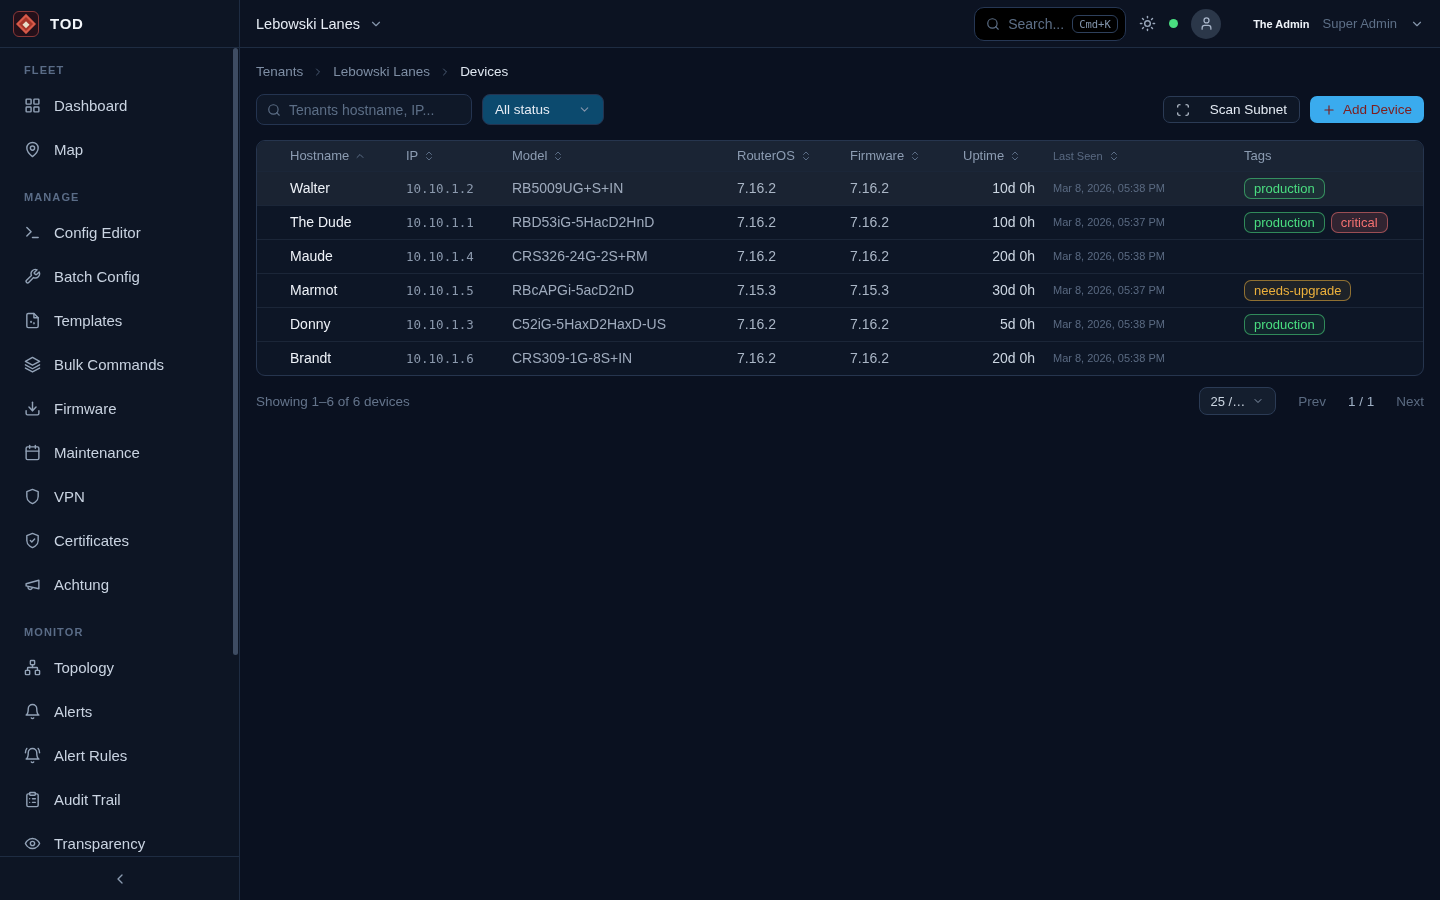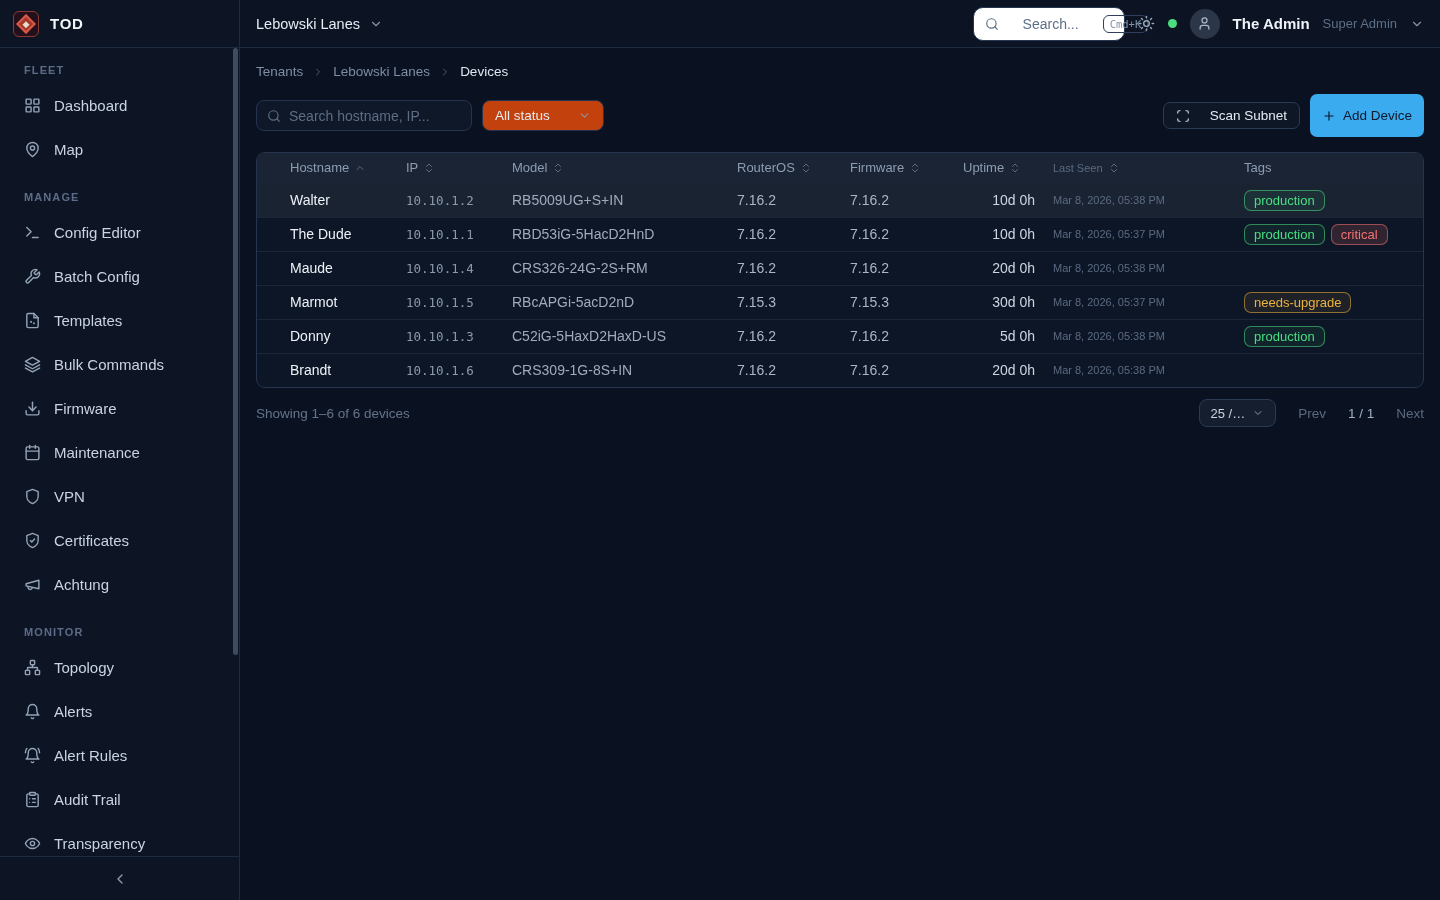--- a/index.html
+++ b/index.html
@@ -37,51 +37,51 @@
     display:flex; align-items:center; justify-content:center; color:#8b9bb1; cursor:pointer; }
 
   
   .main { flex:1; min-width:0; display:flex; flex-direction:column; height:900px; background:#0a1120; }
   .topbar { height:48px; min-height:48px; display:flex; align-items:center; justify-content:space-between;
     padding:0 16px; border-bottom:1px solid #1e2c42; background:#0c1322; }
   .tenant-switcher { display:flex; align-items:center; gap:9px; color:#e6ecf4; font-size:14.5px;
     font-weight:500; cursor:pointer; }
   .chev { color:#8595ab; }
   .topbar-right { display:flex; align-items:center; gap:13px; }
-  .global-search { width:152px; height:34px; border:1px solid #263754; background:#ffffff;
-    border-radius:10px; display:flex; align-items:center; gap:24px; padding:0 8px 0 11px;
+  .global-search { width:152px; height:34px; border:1px solid #263754; background:#000000;
+    border-radius:10px; display:flex; align-items:center; gap:8px; padding:0 8px 0 11px;
     color:#5d6f87; font-size:14px; cursor:text; }
   .kbd { margin-left:auto; border:1px solid #2e405c; border-radius:6px; padding:2px 6px;
     font-size:10.5px; color:#8294ab; font-family:"DejaVu Sans Mono", monospace; white-space:nowrap; }
   .theme-btn { color:#9aa8bc; cursor:pointer; }
   .status-dot { width:9px; height:9px; border-radius:50%; background:#4ade80; }
   .avatar { width:30px; height:30px; border-radius:50%; background:#2b3749; display:flex;
     align-items:center; justify-content:center; color:#a9b6ca; }
-  .user-name { font-size:15px; font-weight:600; color:#eef3f9; }
+  .user-name { font-size:11px; font-weight:600; color:#eef3f9;margin-left:19px; }
   .user-role { font-size:13px; color:#5d6f87; }
 
   .content { flex:1; padding:16px; }
   .breadcrumb { display:flex; align-items:center; gap:9px; font-size:13.5px; color:#7e8ea4; }
   .breadcrumb .crumb { cursor:pointer; }
   .breadcrumb .sep { color:#4b5c74; }
   .breadcrumb .current { color:#dfe7f0; }
 
   .filter-row { display:flex; align-items:center; gap:10px; margin-top:15px; }
   .search-input { width:216px; height:31px; border:1px solid #243450; background:#0f1828;
     border-radius:8px; display:flex; align-items:center; gap:8px; padding:0 10px;
     color:#5c6e86; font-size:14px; cursor:text; }
-  .status-select { height:31px; border:1px solid #243450; background:#c2410c; border-radius:8px;
+  .status-select { height:31px; border:1px solid #243450; background:#0c4a6e; border-radius:8px;
     display:flex; align-items:center; gap:28px; padding:0 12px; color:#e6ecf4; font-size:13.5px; cursor:pointer; }
   .spacer { flex:1; }
   .btn-outline { height:27px; border:1px solid #2b3b55; background:rgba(16,25,42,.7); border-radius:7px;
     display:flex; align-items:center; gap:20px; padding:0 12px; color:#e3eaf3; font-size:13.5px;
     font-weight:500; cursor:pointer; }
   .btn-outline .ic { color:#cbd5e1; }
-  .btn-primary { height:43px; background:#3aabee; border:none; border-radius:7px; display:flex;
-    align-items:center; gap:7px; padding:0 12px; color:#0f172a; font-size:13.5px; font-weight:500; cursor:pointer; }
+  .btn-primary { height:27px; background:#3aabee; border:none; border-radius:7px; display:flex;
+    align-items:center; gap:7px; padding:0 12px; color:#7f1d1d; font-size:13.5px; font-weight:500; cursor:pointer; }
 
   
   .table-card { margin-top:15px; border:1px solid #26354e; border-radius:9px; overflow:hidden; background:#0d1626; }
   table { width:100%; border-collapse:collapse; table-layout:fixed; }
   col.c-dot{width:33px} col.c-host{width:116px} col.c-ip{width:106px} col.c-model{width:225px}
   col.c-os{width:113px} col.c-fw{width:113px} col.c-up{width:80px} col.c-seen{width:191px}
   thead th { background:#1a2434; height:30px; font-size:13px; font-weight:400; color:#8c9cb2;
     text-align:left; cursor:pointer; }
   .th-inner { display:flex; align-items:center; gap:5px; }
   .sort-ic { color:#5b6d86; }
@@ -378,21 +378,21 @@
     </div>
 
     <div class="filter-row">
       <div class="search-input">
         <span class="ic">
             <svg width="14" height="14" viewBox="0 0 24 24" fill="none" stroke="currentColor" stroke-width="2" stroke-linecap="round" stroke-linejoin="round">
               <circle cx="11" cy="11" r="8"></circle>
               <line x1="21" y1="21" x2="16.65" y2="16.65"></line>
             </svg>
           </span>
-        <span>Search hostname, IP...</span>
+        <span>Tenants hostname, IP...</span>
       </div>
       <div class="status-select">
         <span>All status</span>
         <span class="ic chev">
             <svg width="13" height="13" viewBox="0 0 24 24" fill="none" stroke="currentColor" stroke-width="2" stroke-linecap="round" stroke-linejoin="round">
               <polyline points="6 9 12 15 18 9"></polyline>
             </svg>
           </span>
       </div>
       <div class="spacer"></div>

